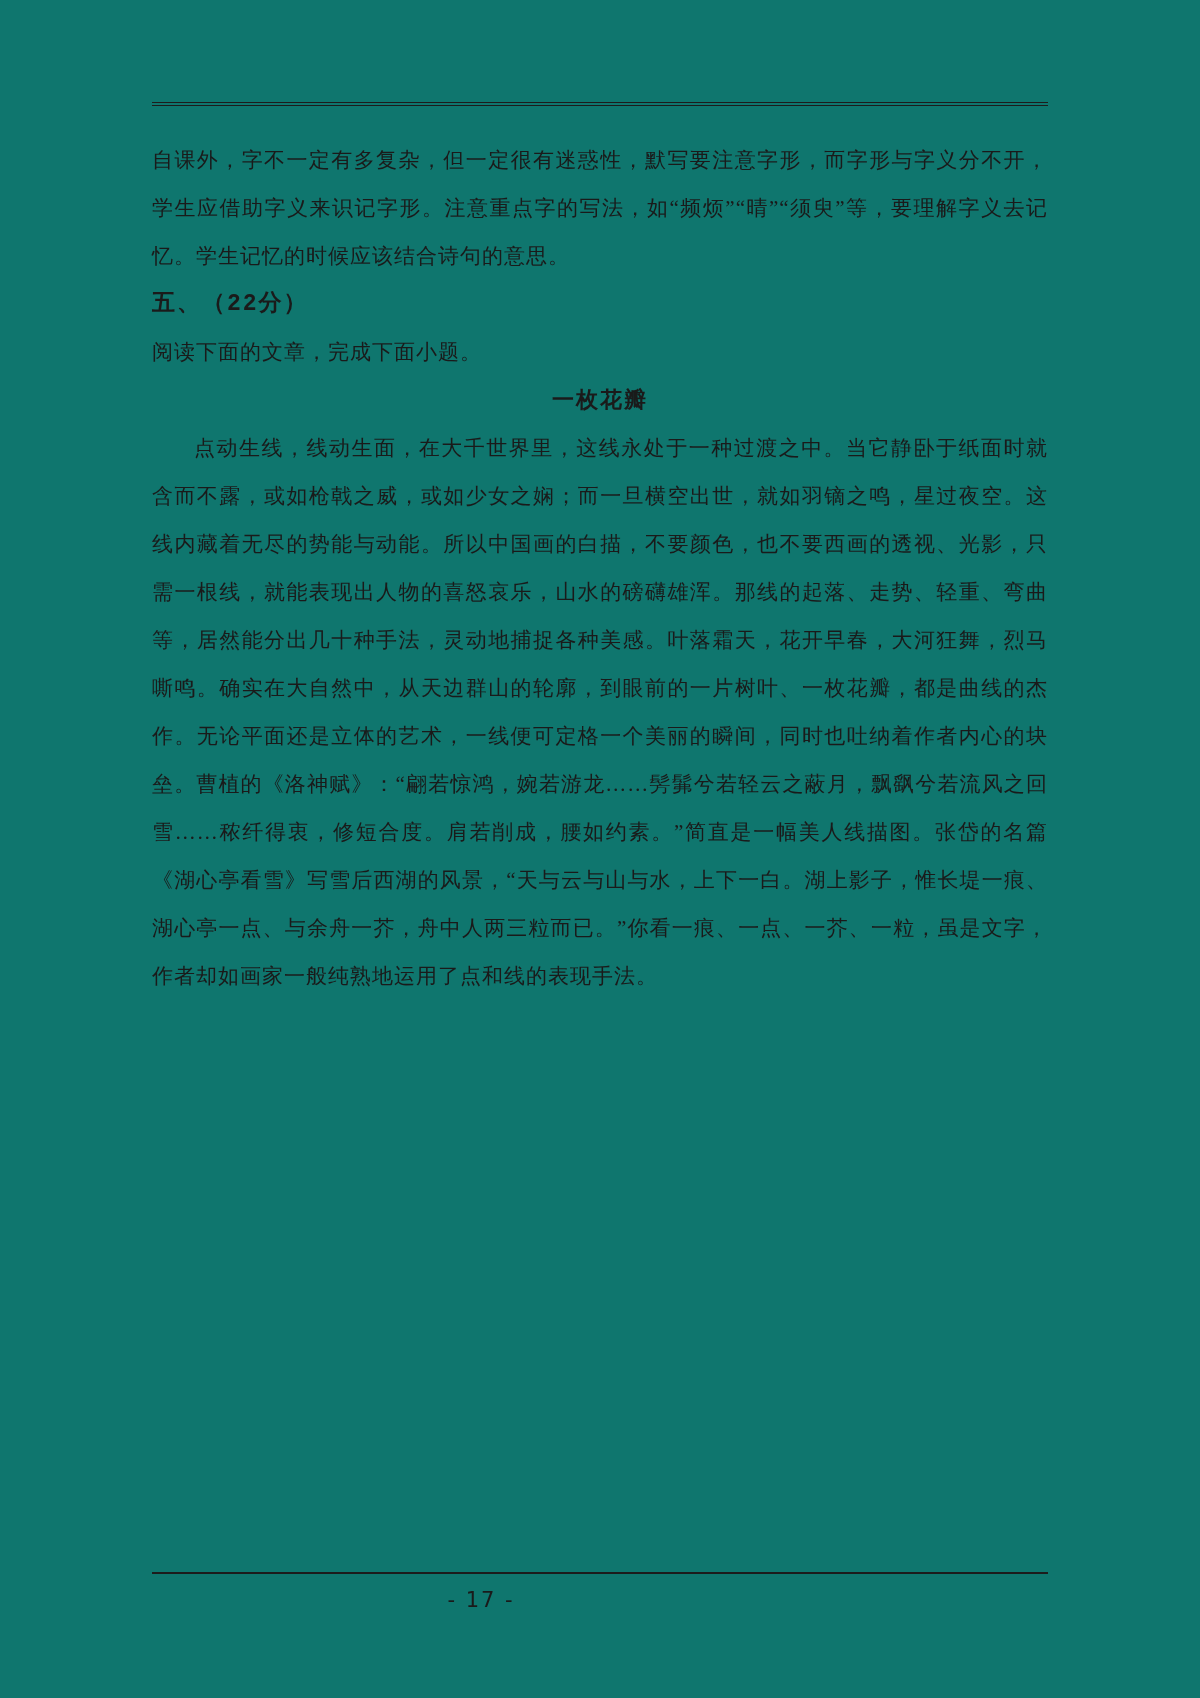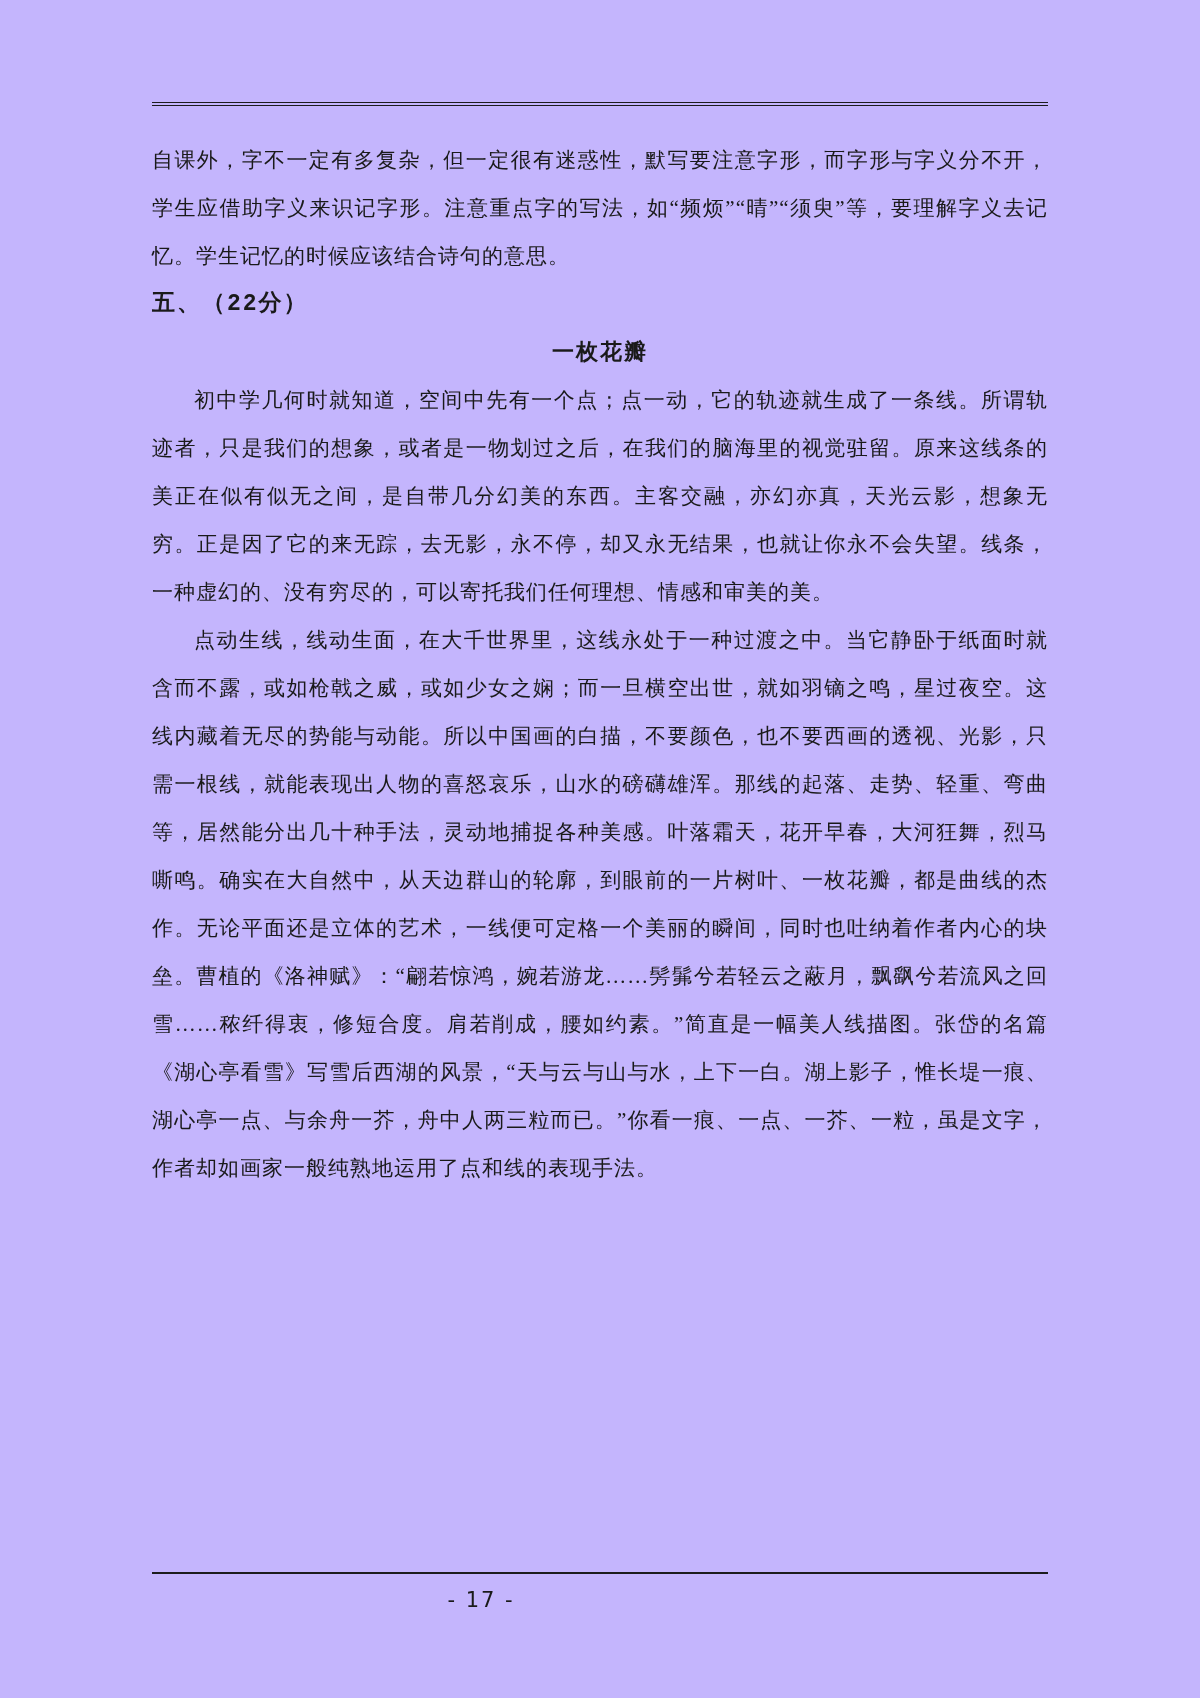--- a/index.html
+++ b/index.html
@@ -4,21 +4,21 @@
 <style>
   html, body {
     margin: 0;
     padding: 0;
     background: #ffffff;
   }
   .sheet {
     position: relative;
     width: 1200px;
     height: 1698px;
-    background: #c4b5fd;
+    background: #0f766e;
     color: #1a1a1a;
     font-family: "Liberation Serif", "DejaVu Serif", serif;
     overflow: hidden;
   }
   .content {
     position: absolute;
     left: 152px;
     width: 896px;
     top: 0;
   }
@@ -89,26 +89,26 @@
 <div class="sheet">
 
   <div class="content">
 
     <div class="header-rule"></div>
 
     <p class="text-line intro-paragraph">自课外，字不一定有多复杂，但一定很有迷惑性，默写要注意字形，而字形与字义分不开，学生应借助字义来识记字形。注意重点字的写法，如“频烦”“晴”“须臾”等，要理解字义去记忆。学生记忆的时候应该结合诗句的意思。</p>
 
     <h2 class="section-heading">五、（22分）</h2>
 
+    <p class="text-line instruction">阅读下面的文章，完成下面小题。</p>
 
     <h3 class="essay-title">一枚花瓣</h3>
 
 
 
-    <p class="text-line essay-paragraph">初中学几何时就知道，空间中先有一个点；点一动，它的轨迹就生成了一条线。所谓轨迹者，只是我们的想象，或者是一物划过之后，在我们的脑海里的视觉驻留。原来这线条的美正在似有似无之间，是自带几分幻美的东西。主客交融，亦幻亦真，天光云影，想象无穷。正是因了它的来无踪，去无影，永不停，却又永无结果，也就让你永不会失望。线条，一种虚幻的、没有穷尽的，可以寄托我们任何理想、情感和审美的美。</p>
 
     <p class="text-line essay-paragraph">点动生线，线动生面，在大千世界里，这线永处于一种过渡之中。当它静卧于纸面时就含而不露，或如枪戟之威，或如少女之娴；而一旦横空出世，就如羽镝之鸣，星过夜空。这线内藏着无尽的势能与动能。所以中国画的白描，不要颜色，也不要西画的透视、光影，只需一根线，就能表现出人物的喜怒哀乐，山水的磅礴雄浑。那线的起落、走势、轻重、弯曲等，居然能分出几十种手法，灵动地捕捉各种美感。叶落霜天，花开早春，大河狂舞，烈马嘶鸣。确实在大自然中，从天边群山的轮廓，到眼前的一片树叶、一枚花瓣，都是曲线的杰作。无论平面还是立体的艺术，一线便可定格一个美丽的瞬间，同时也吐纳着作者内心的块垒。曹植的《洛神赋》：“翩若惊鸿，婉若游龙……髣髴兮若轻云之蔽月，飘飖兮若流风之回雪……秾纤得衷，修短合度。肩若削成，腰如约素。”简直是一幅美人线描图。张岱的名篇《湖心亭看雪》写雪后西湖的风景，“天与云与山与水，上下一白。湖上影子，惟长堤一痕、湖心亭一点、与余舟一芥，舟中人两三粒而已。”你看一痕、一点、一芥、一粒，虽是文字，作者却如画家一般纯熟地运用了点和线的表现手法。</p>
 
 
   </div>
 
   <div class="footer-rule"></div>
 
   <div class="page-number">- 17 -</div>
 

